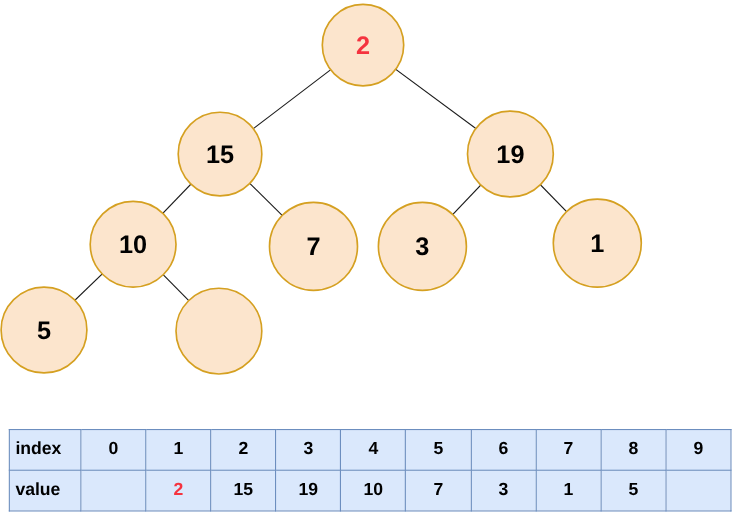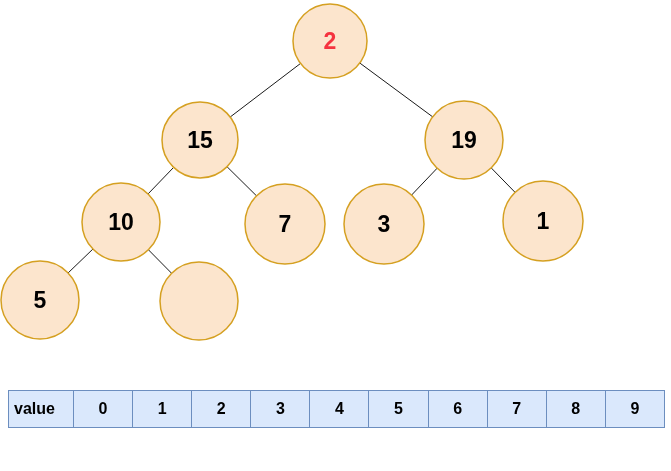--- a/index.html
+++ b/index.html
@@ -88,27 +88,40 @@
       <text x="384" y="224" dy="0.35em">3</text>
       <circle cx="543" cy="221" r="40"></circle>
       <text x="543" y="221" dy="0.35em">1</text>
       <circle cx="40" cy="300" r="39"></circle>
       <text x="40" y="300" dy="0.35em">5</text>
       <circle cx="199" cy="301" r="39"></circle>
     </svg>
   <table class="array-table">
     <tbody>
         <tr>
-          <td class="row-label">value</td>
+          <td class="row-label">index</td>
           <td>0</td>
           <td>1</td>
           <td>2</td>
           <td>3</td>
           <td>4</td>
           <td>5</td>
           <td>6</td>
           <td>7</td>
           <td>8</td>
           <td>9</td>
         </tr>
+        <tr>
+          <td class="row-label">value</td>
+          <td></td>
+          <td class="red">2</td>
+          <td>15</td>
+          <td>19</td>
+          <td>10</td>
+          <td>7</td>
+          <td>3</td>
+          <td>1</td>
+          <td>5</td>
+          <td></td>
+        </tr>
       </tbody>
   </table>
 </div>
 
 </body></html>

